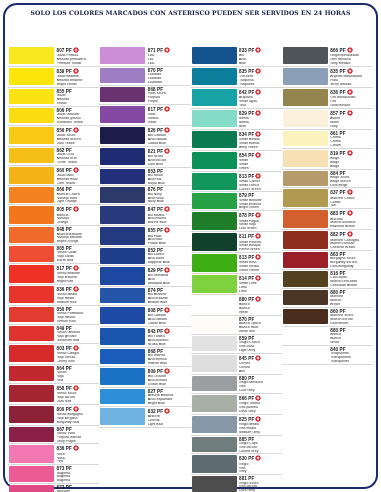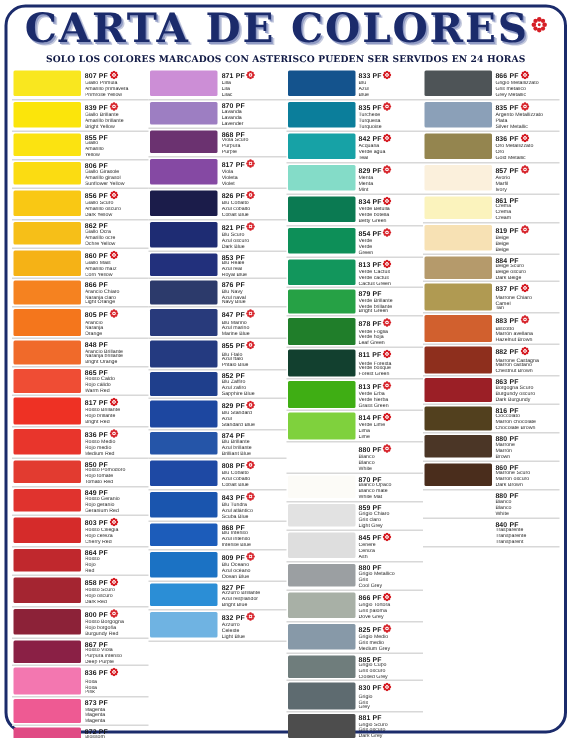--- a/index.html
+++ b/index.html
@@ -39,38 +39,20 @@
   .nm{font-size:3.5px;color:#2b2b2b;line-height:3.9px;white-space:nowrap;
       overflow:hidden;text-overflow:clip;}
 </style>
 </head>
 <body>
 
 <div id="page">
   <div id="frame"></div>
 
   <div id="header">
-    <div>
-      <span id="title">CARTA DE COLORES</span><span id="title-aster">
-        <svg width="11" height="11" viewBox="0 0 24 24" aria-hidden="true">
-          <g fill="#d61f26">
-            <circle cx="12" cy="4.2" r="3.4"></circle>
-              <circle cx="19.8" cy="12" r="3.4"></circle>
-            <circle cx="12" cy="19.8" r="3.4"></circle>
-              <circle cx="4.2" cy="12" r="3.4"></circle>
-            <circle cx="17.5" cy="6.5" r="3.1"></circle>
-              <circle cx="17.5" cy="17.5" r="3.1"></circle>
-            <circle cx="6.5" cy="17.5" r="3.1"></circle>
-              <circle cx="6.5" cy="6.5" r="3.1"></circle>
-            <circle cx="12" cy="12" r="3.6" fill="#ffffff"></circle>
-            <circle cx="12" cy="12" r="2.1" fill="#d61f26"></circle>
-          </g>
-        </svg>
-      </span>
-    </div>
     <div id="subtitle">SOLO LOS COLORES MARCADOS CON ASTERISCO PUEDEN SER SERVIDOS EN 24 HORAS</div>
   </div>
 
   <div id="grid">
       <div class="col">
         <div class="row">
           <div class="sw" title="807 PF" style="background: rgb(249, 231, 31);"></div>
           <div class="info">
             <div class="code">807 PF<span class="ast"><svg class="a" width="6" height="6" viewBox="0 0 24 24" aria-hidden="true">
                   <g fill="#d61f26">

